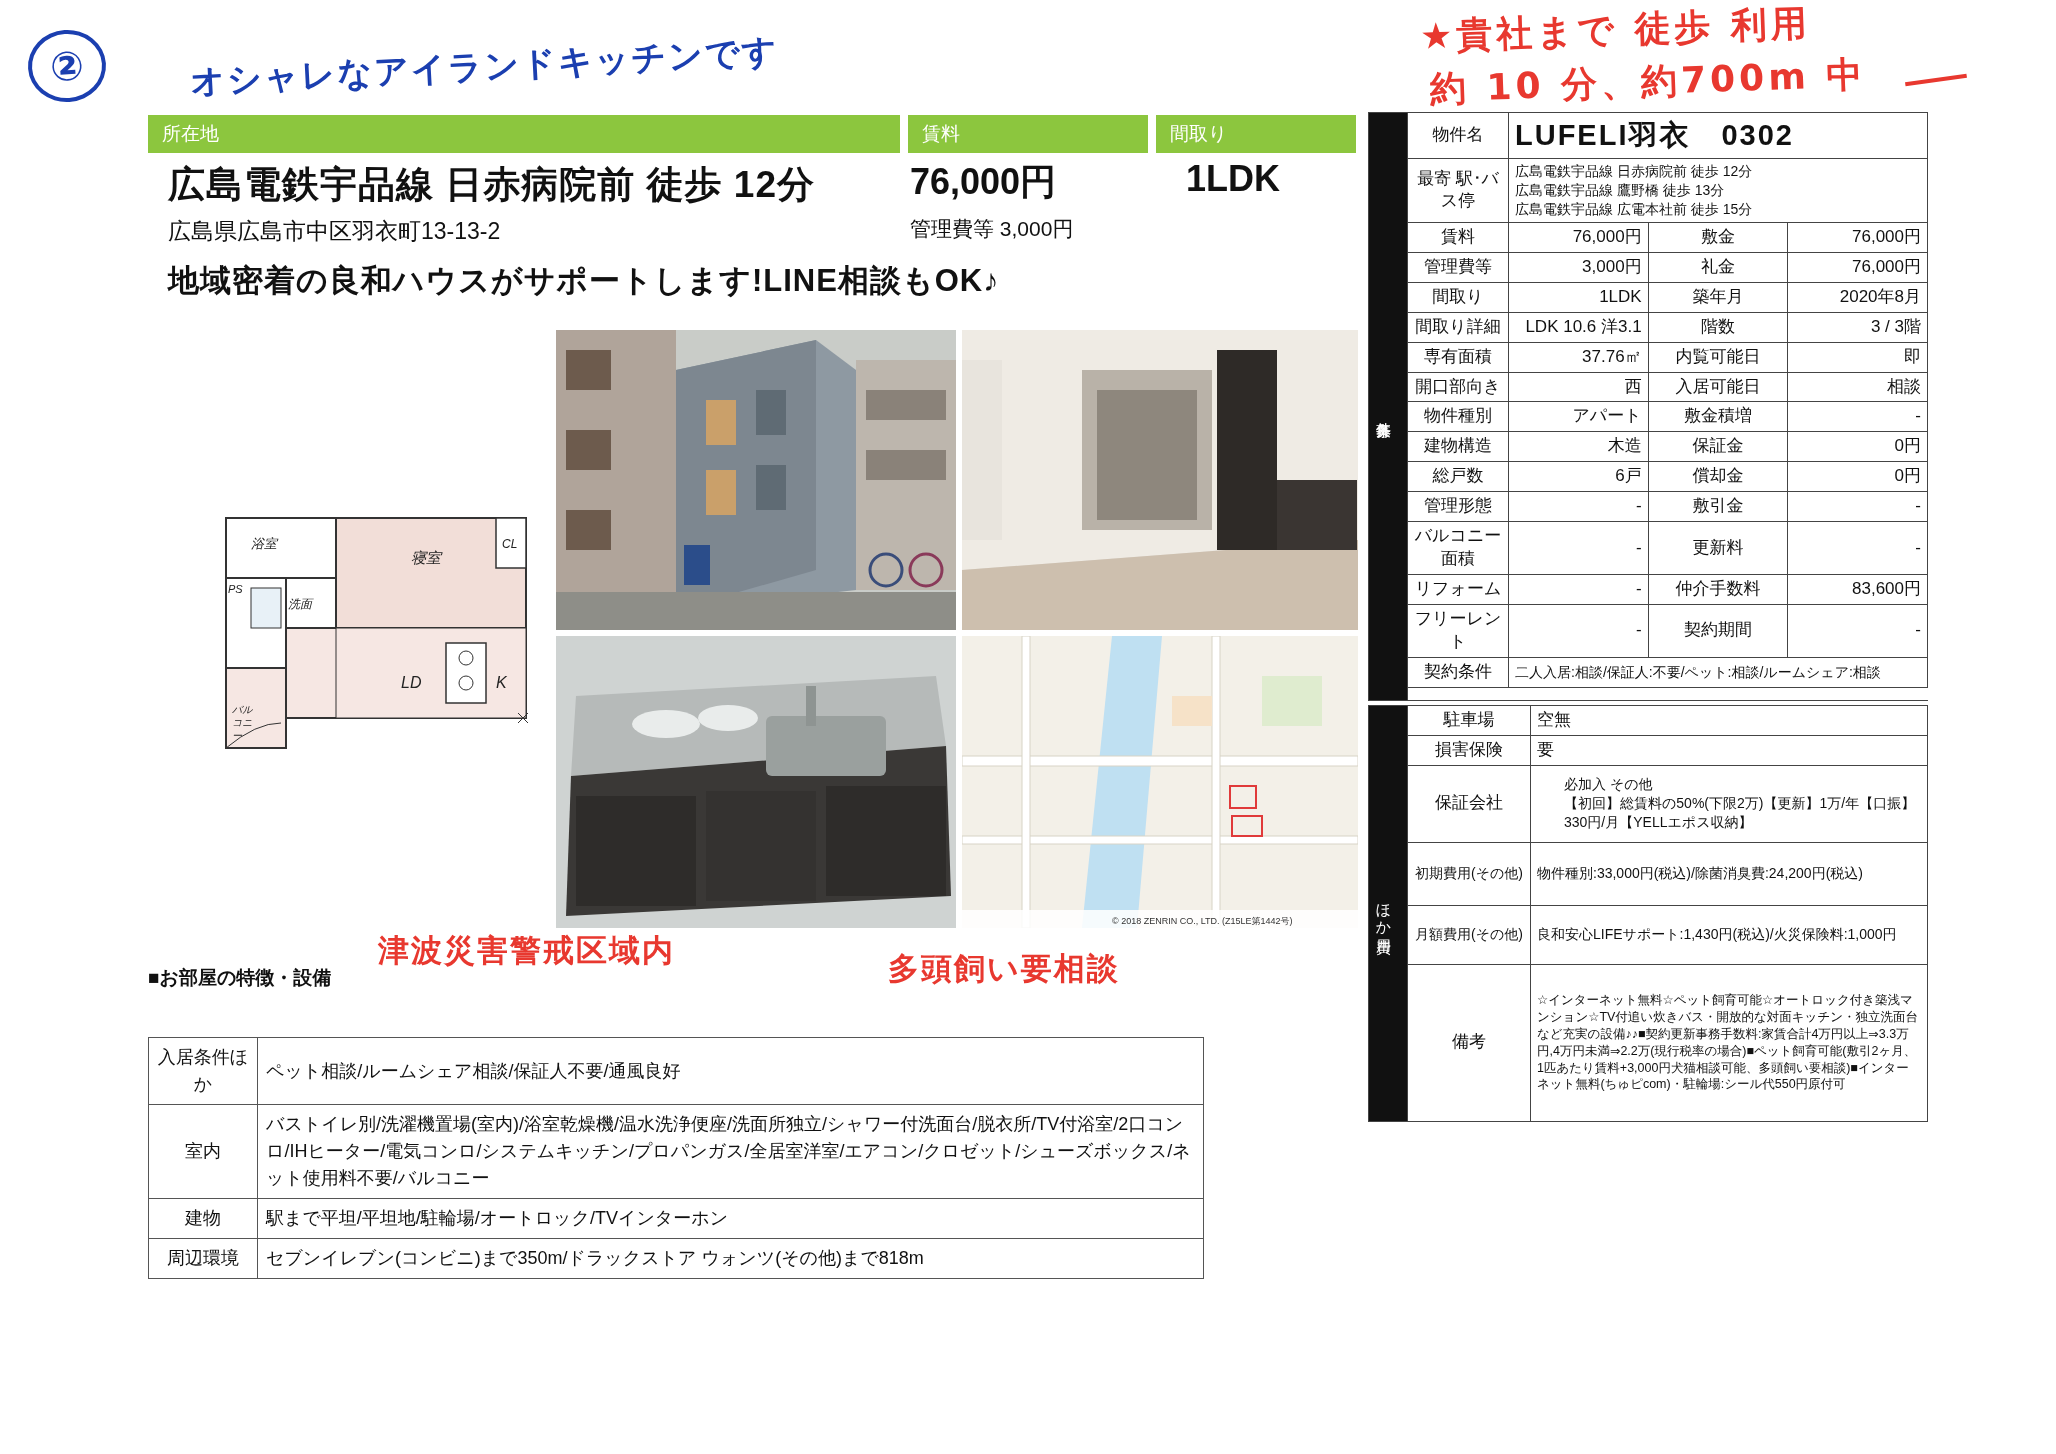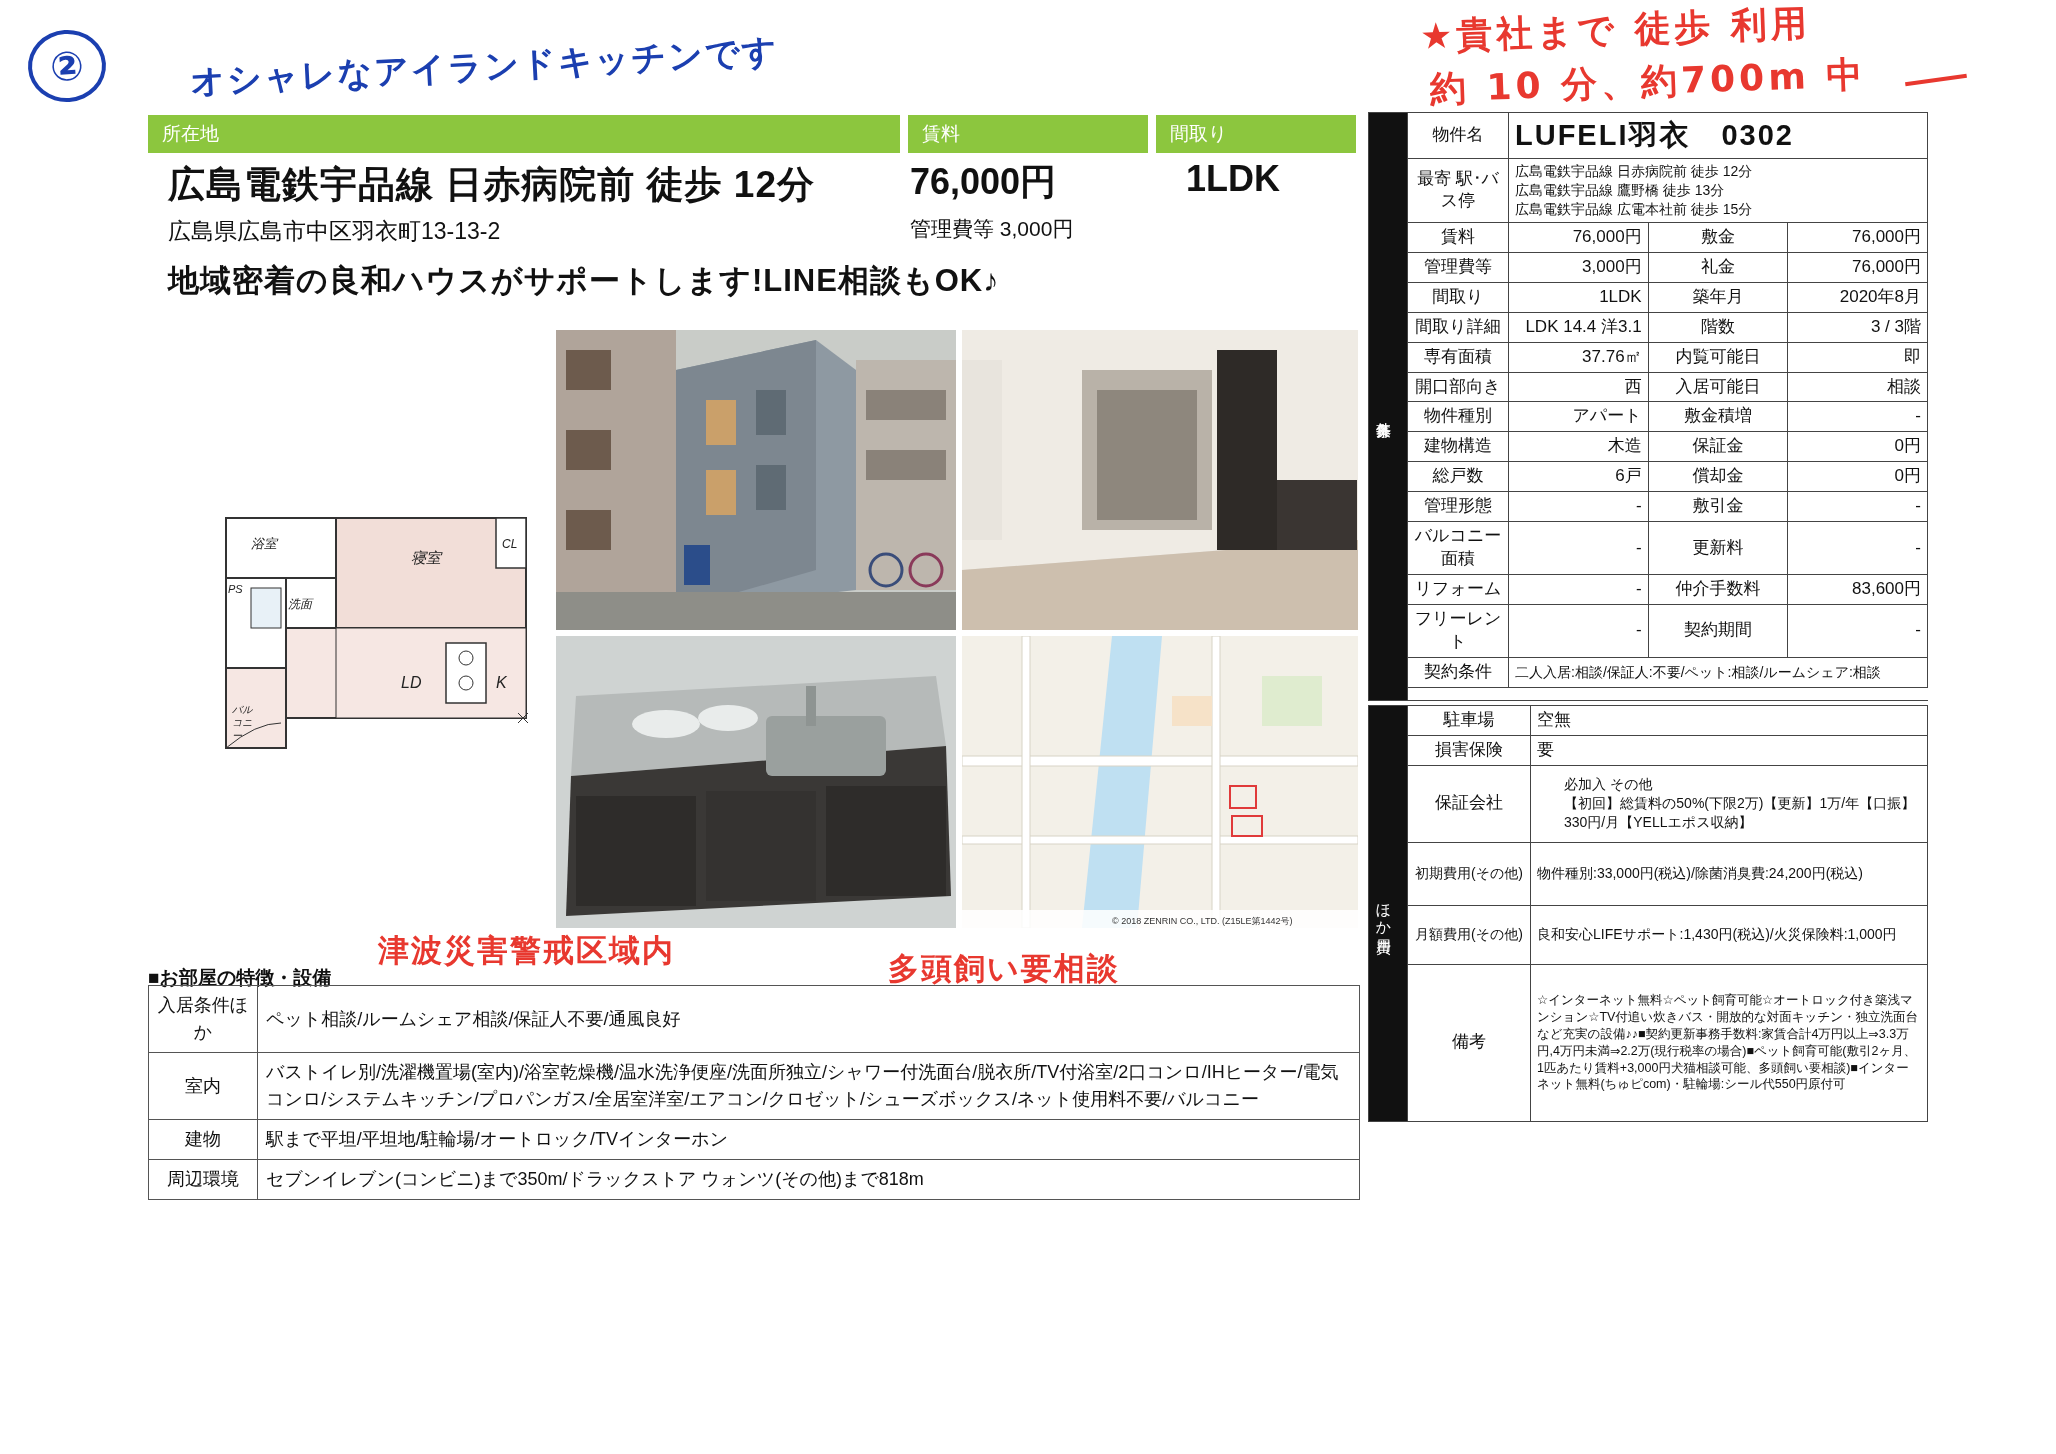--- a/index.html
+++ b/index.html
@@ -50,21 +50,21 @@
   .ph2{left:962px;top:330px;width:396px;height:300px;}
   .ph3{left:556px;top:636px;width:400px;height:292px;}
   .ph4{left:962px;top:636px;width:440px;height:292px;}
 
   .redtxt{position:absolute;color:#e8382f;font-weight:bold;font-size:31px;letter-spacing:2px;}
   .red1{left:378px;top:930px;}
   .red2{left:888px;top:948px;}
 
   
   .feat-title{position:absolute;left:148px;top:965px;font-size:19px;font-weight:bold;}
-  table.feat{position:absolute;left:148px;top:985px;width:1212px;border-collapse:collapse;font-size:18px;border-radius:14px;}
+  table.feat{position:absolute;left:148px;top:1037px;width:1056px;border-collapse:collapse;font-size:18px;border-radius:14px;}
   table.feat td{border:1px solid #555;padding:6px 8px;vertical-align:middle;line-height:1.5;}
   table.feat td.lbl{width:92px;text-align:center;font-size:18px;}
 
   
   .rt{position:absolute;left:1368px;top:112px;width:560px;}
   table.rt-t{border-collapse:collapse;width:560px;font-size:17px;table-layout:fixed;}
   table.rt-t td{border:1px solid #444;padding:3px 6px;vertical-align:middle;line-height:1.35;}
   .rt-name-lbl{width:88px;text-align:center;background:#fff;font-size:17px;}
   .rt-name-val{font-size:29px;font-weight:bold;letter-spacing:2px;padding-left:14px;}
   .blk{background:#111;}
@@ -255,21 +255,21 @@
           <td class="c-val2">76,000円</td>
         </tr>
         <tr>
           <td class="c-lbl">間取り</td>
           <td class="c-val">1LDK</td>
           <td class="c-lbl2">築年月</td>
           <td class="c-val2">2020年8月</td>
         </tr>
         <tr>
           <td class="c-lbl">間取り詳細</td>
-          <td class="c-val">LDK 14.4 洋3.1</td>
+          <td class="c-val">LDK 10.6 洋3.1</td>
           <td class="c-lbl2">階数</td>
           <td class="c-val2">3 / 3階</td>
         </tr>
         <tr>
           <td class="c-lbl">専有面積</td>
           <td class="c-val">37.76㎡</td>
           <td class="c-lbl2">内覧可能日</td>
           <td class="c-val2">即</td>
         </tr>
         <tr>

